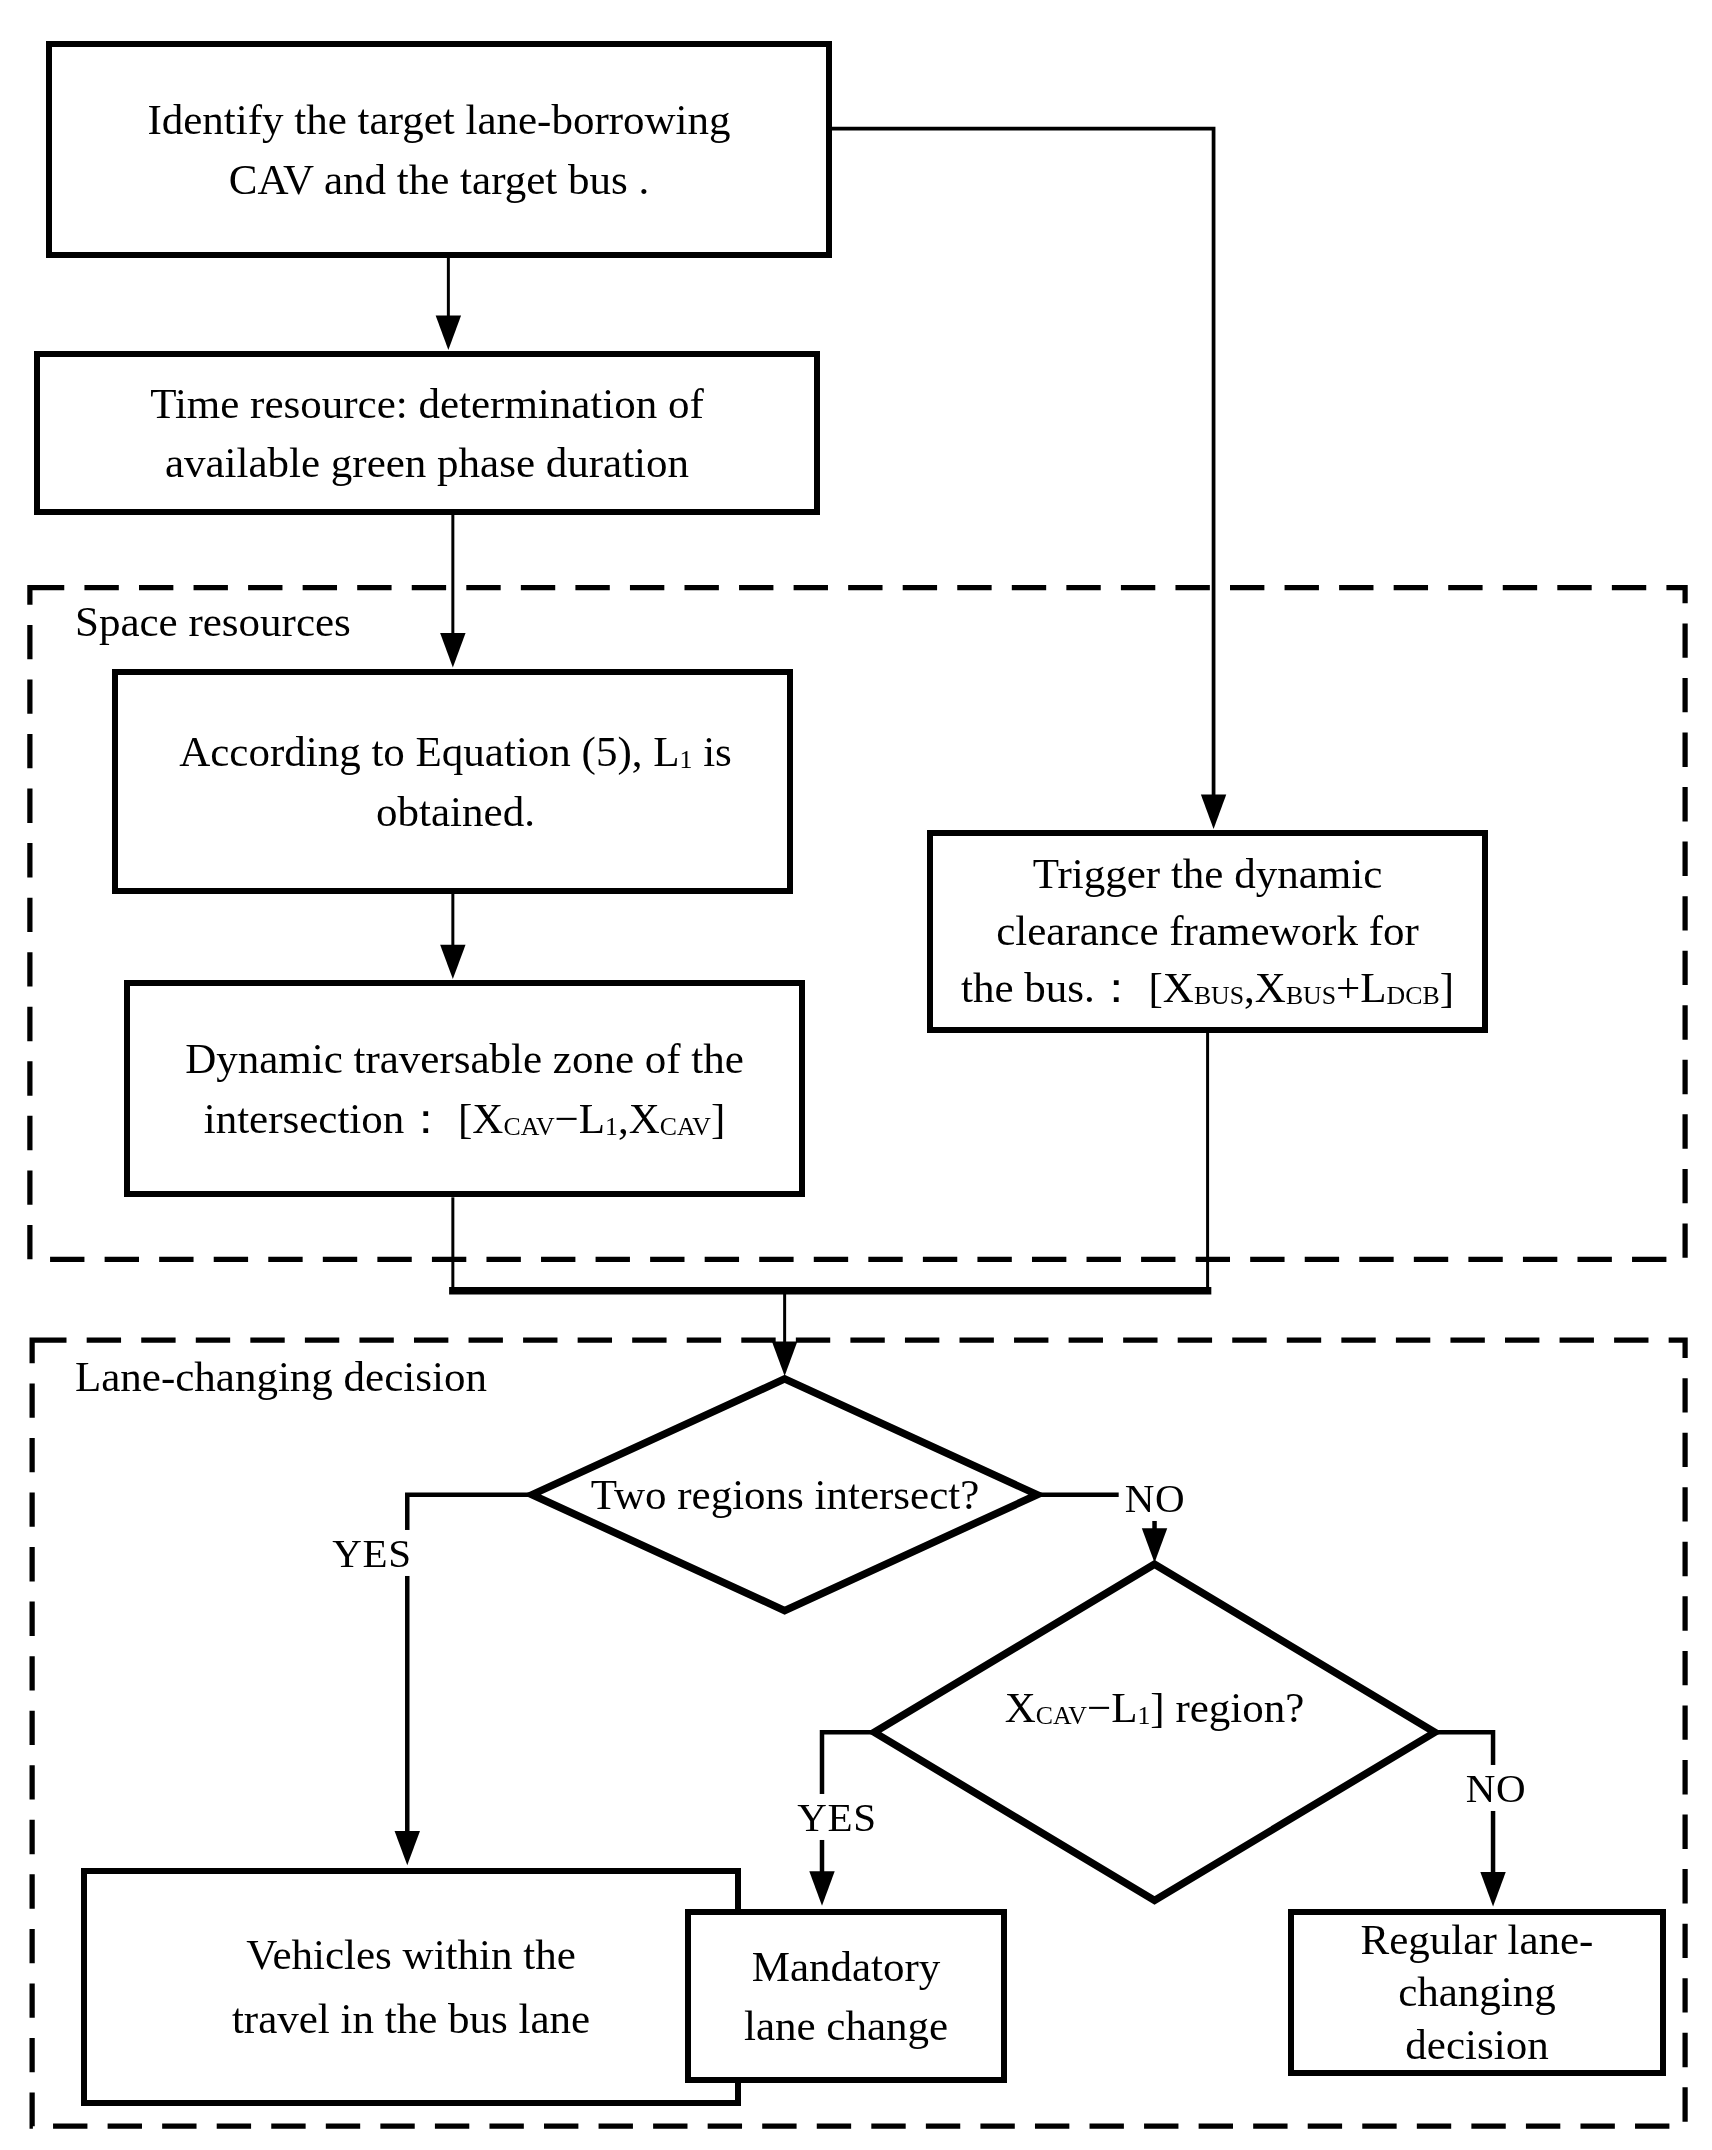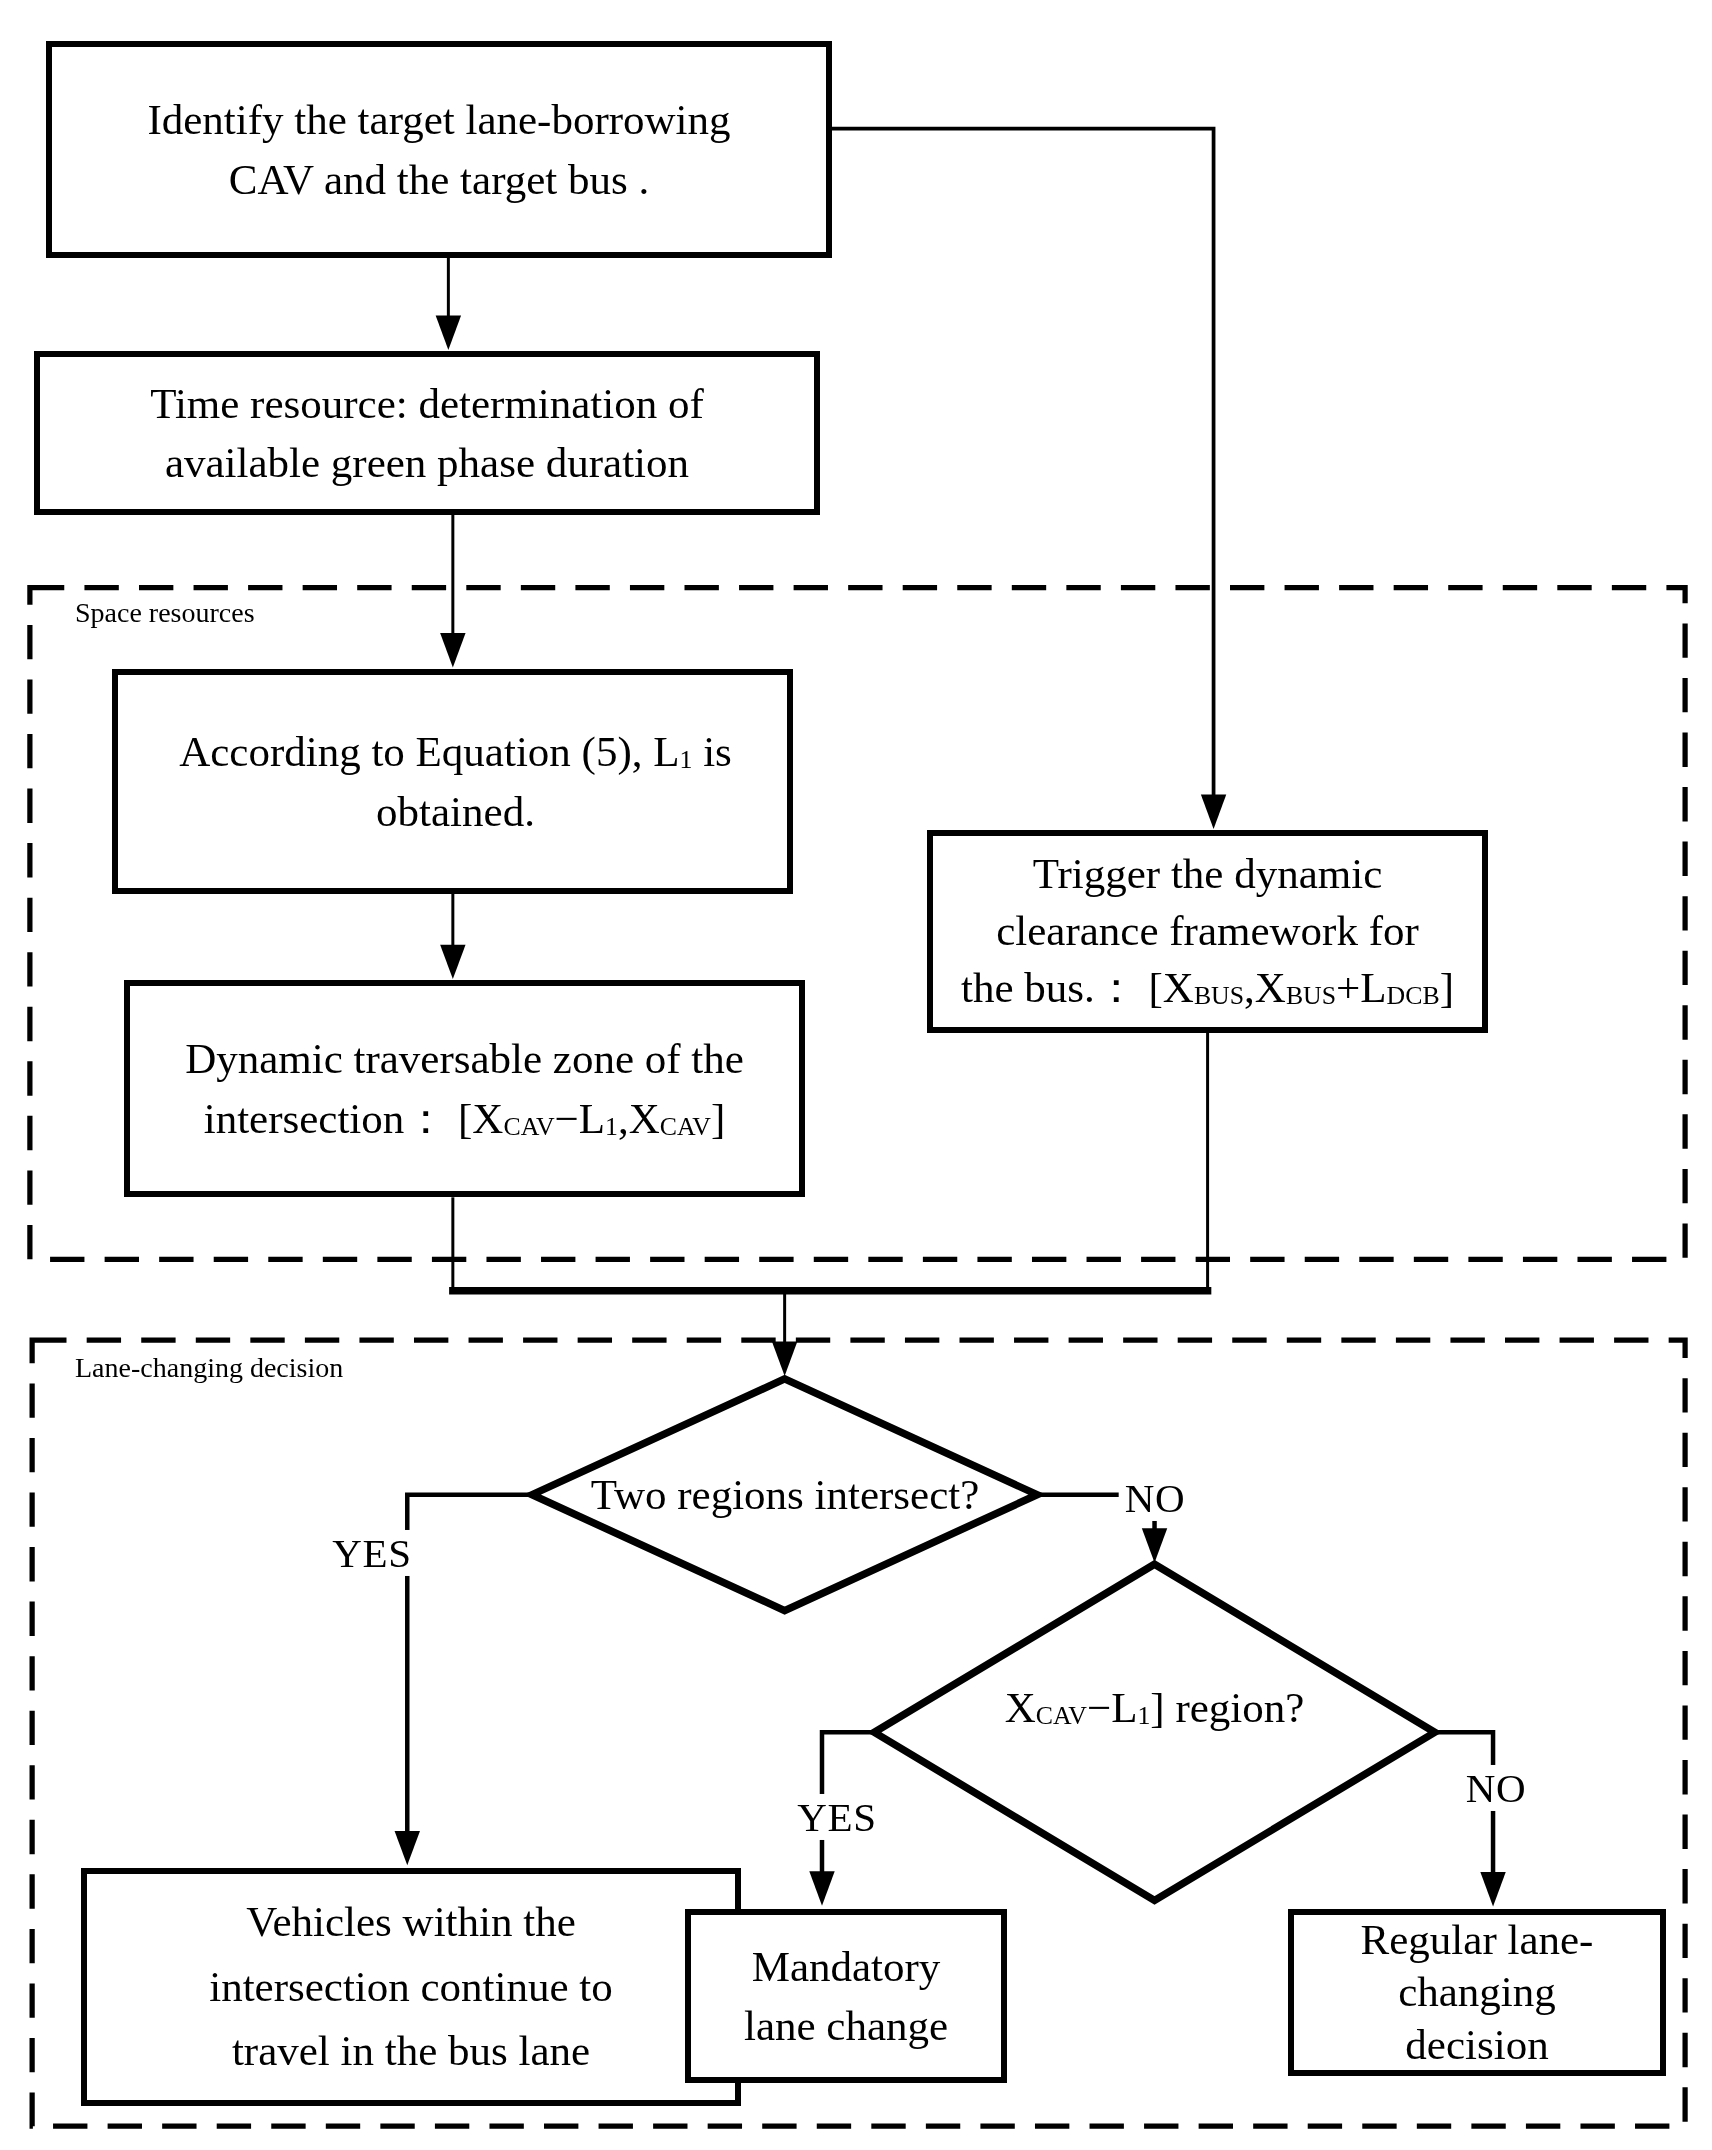--- a/index.html
+++ b/index.html
@@ -22,21 +22,21 @@
     font-size:43px;line-height:1.38;
   }
   .dtext{
     position:absolute;
     text-align:center;
     font-size:43px;line-height:1.24;
     background:transparent;
   }
   .ctr-label{
     position:absolute;
-    font-size:28px;line-height:1.2;
+    font-size:43px;line-height:1.2;
     white-space:nowrap;
   }
   .branch{
     position:absolute;
     transform:translate(-50%,-50%);
     font-size:41px;line-height:1.05;
     background:#ffffff;
     padding:1.5px 6px;
     letter-spacing:0.7px;
   }
@@ -115,21 +115,20 @@
   </div>
 
   <div class="node" style="left:927px;top:830px;width:561px;height:203px;line-height:1.32;">
     <div class="tl">Trigger the  dynamic</div>
     <div class="tl">clearance framework for</div>
     <div class="tl"><span>the bus.： [X</span><span class="sub">BUS</span><span>,X</span><span class="sub">BUS</span><span>+L</span><span class="sub">DCB</span><span>]</span></div>
   </div>
 
   <div class="node" style="left:81px;top:1868px;width:660px;height:238px;line-height:1.5;">
     <div class="tl">Vehicles within the</div>
-    <div class="tl">intersection continue to</div>
     <div class="tl">travel in the bus lane</div>
   </div>
 
   <div class="node" style="left:685px;top:1909px;width:322px;height:174px;">
     <div class="tl">Mandatory</div>
     <div class="tl">lane change</div>
   </div>
 
   <div class="node" style="left:1288px;top:1909px;width:378px;height:167px;line-height:1.22;">
     <div class="tl">Regular lane-</div>

